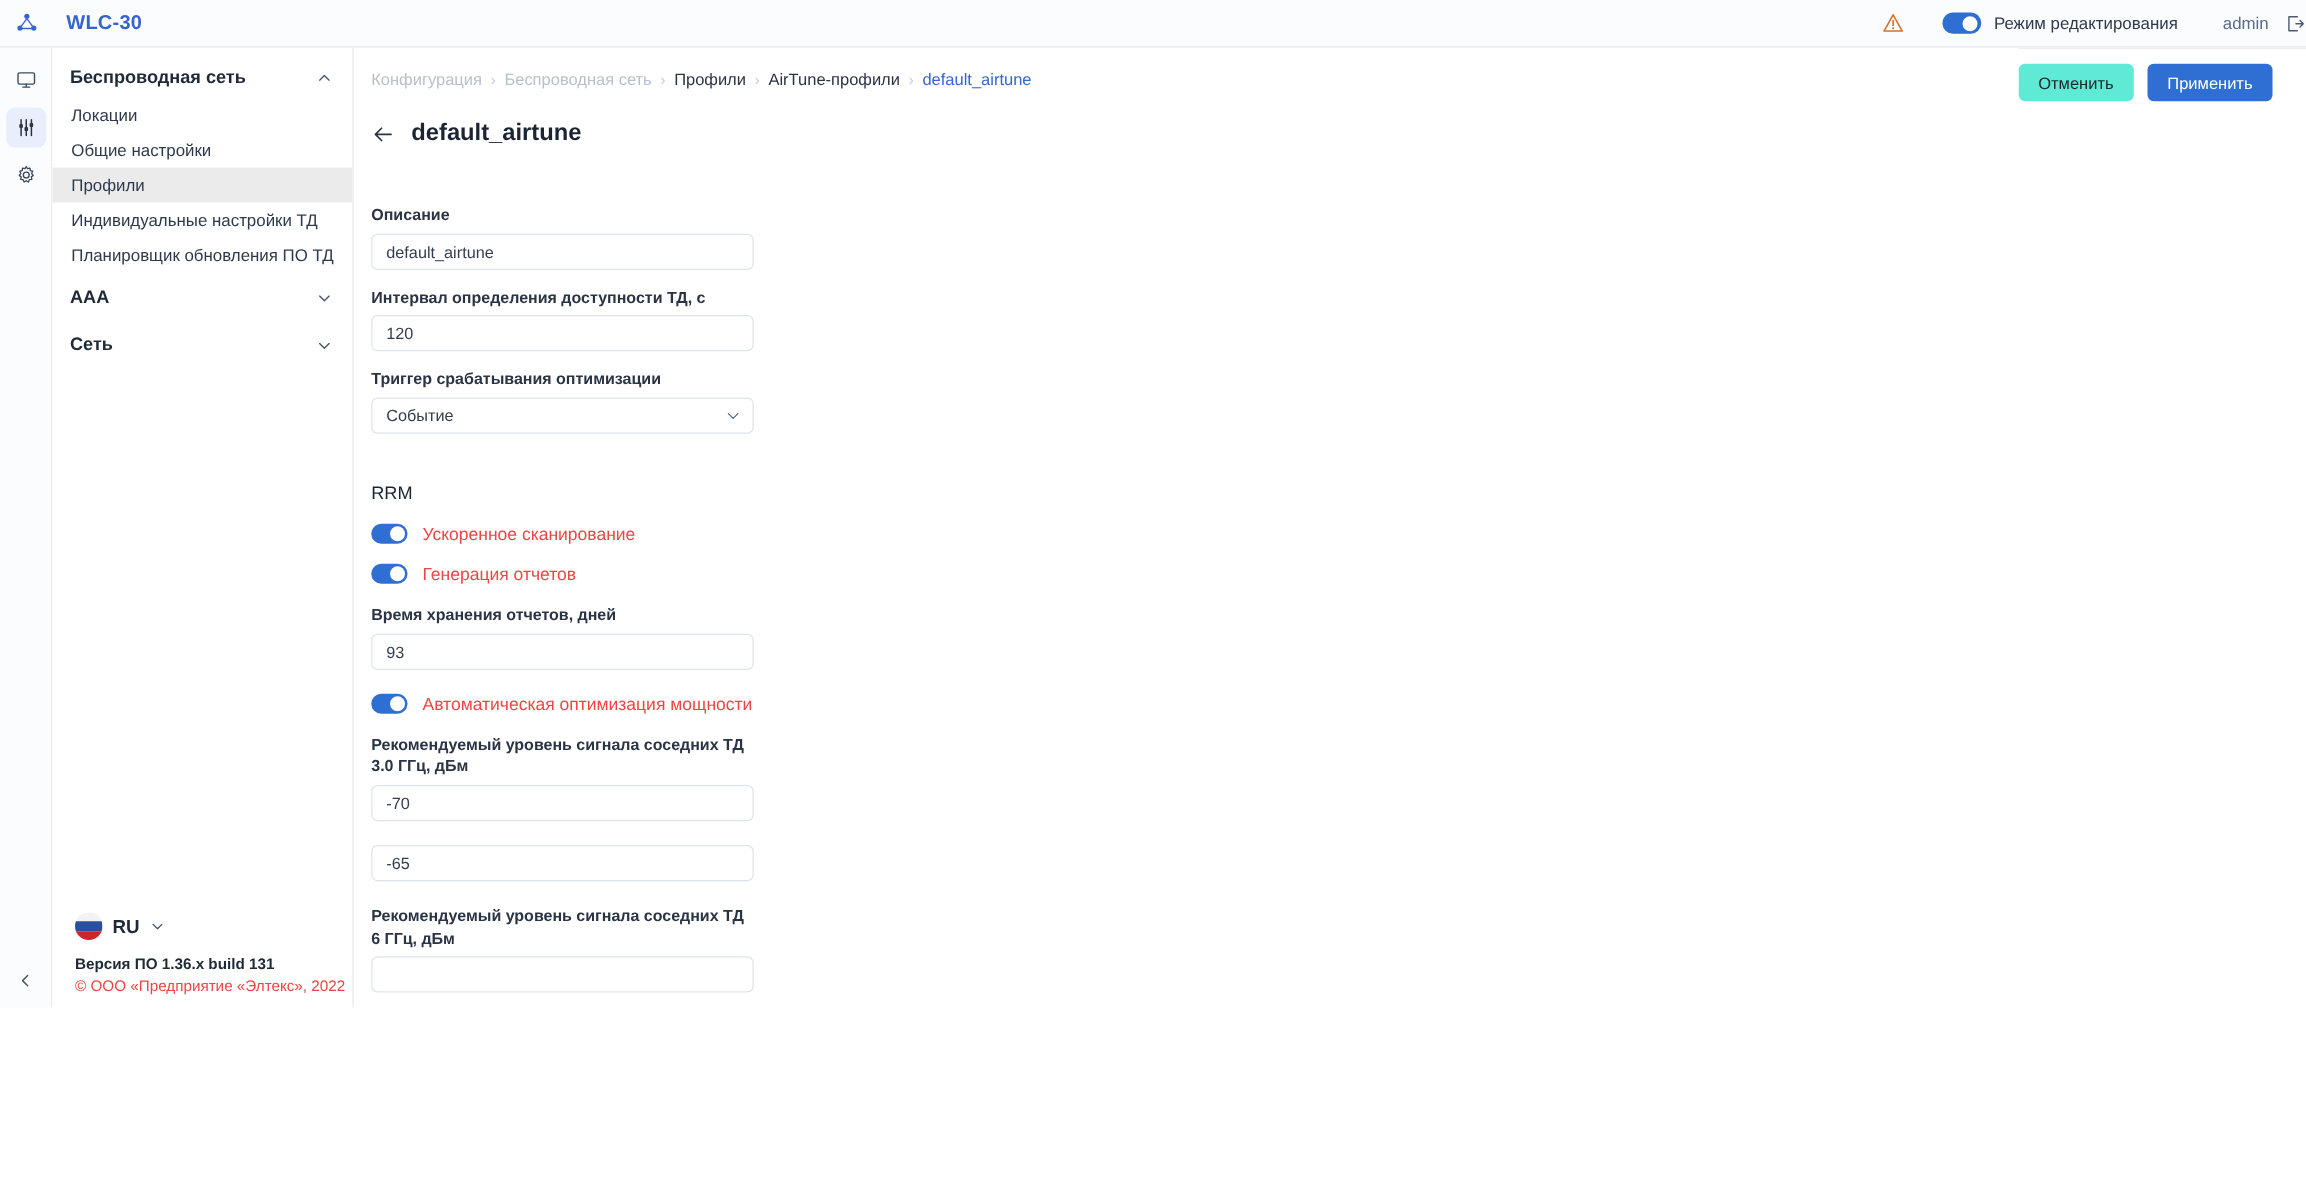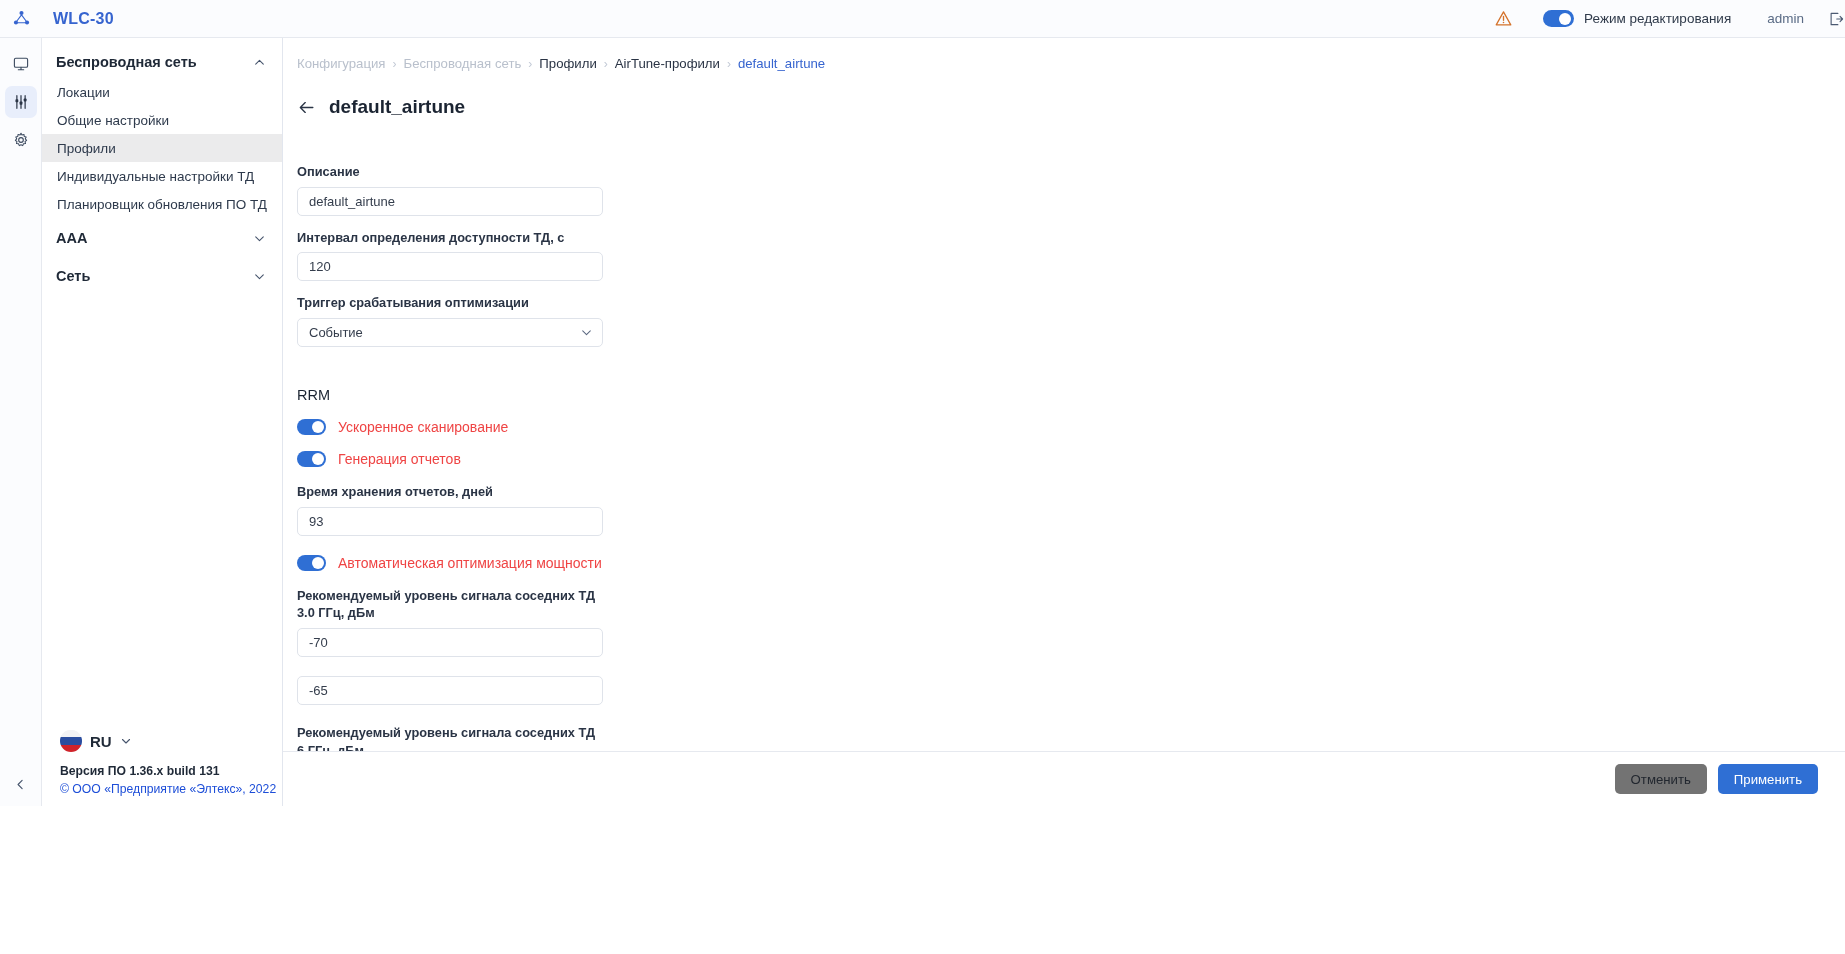--- a/index.html
+++ b/index.html
@@ -27,21 +27,21 @@
   .brand {
     font-size: 16px; font-weight: bold; color: #3664cf;
     letter-spacing: .2px; margin-left: 11px;
   }
   .topbar-right {
     margin-left: auto; display: flex; align-items: center; gap: 0;
   }
   .warn-icon { margin-right: 30px; display: flex; align-items: center; }
   .editmode { display: flex; align-items: center; gap: 10px; margin-right: 36px; }
   .editmode-label { font-size: 13.5px; color: #2f3a4a; }
-  .admin-wrap { display: flex; align-items: center; gap: 23px; }
+  .admin-wrap { display: flex; align-items: center; gap: 12px; }
   .admin-name { font-size: 13.5px; color: #5a6b85; }
 
   
   .tgl {
     width: 29px; height: 16px; border-radius: 9px;
     background: #2f6fd4; position: relative; flex: none; cursor: pointer;
   }
   .tgl::after {
     content: ""; position: absolute; top: 2px; left: 15px;
     width: 12px; height: 12px; border-radius: 50%; background: #fff;
@@ -94,24 +94,24 @@
     width: 22px; height: 22px; border-radius: 50%; overflow: hidden;
     display: flex; flex-direction: column; flex: none;
     box-shadow: 0 0 0 1px rgba(0,0,0,.06) inset;
   }
   .flag i { display: block; height: 33.34%; width: 100%; }
   .flag i:nth-child(1) { background: #f3f3f5; }
   .flag i:nth-child(2) { background: #2b4ea0; }
   .flag i:nth-child(3) { background: #d1232a; }
   .lang-code { font-size: 15px; font-weight: bold; color: #1f2937; }
   .ver { font-size: 12.2px; font-weight: bold; color: #1f2937; margin-bottom: 4px; }
-  .copy { font-size: 12.2px; color: #1d4ed8; }
-
-  
-  .main { flex: 1; background: #ffffff; position: relative; overflow: hidden; display: flex; flex-direction: column; }
+  .copy { font-size: 12.2px; color: #ef4444; }
+
+  
+  .main { flex: 1; background: #ffffff; position: relative; overflow: hidden; display: flex; flex-direction: row; }
   .main-scroll { flex: 1; overflow: hidden; padding: 0 0 0 0; position: relative; }
 
   .breadcrumb {
     display: flex; align-items: center; gap: 7px;
     padding: 18px 0 0 14px; font-size: 13.2px; flex-wrap: nowrap;
   }
   .bc-item { color: #b9c0cc; cursor: pointer; }
   .bc-item.dark { color: #2a3445; }
   .bc-item.link { color: #3664cf; }
   .bc-sep { color: #c3cad6; font-size: 12px; }
@@ -147,21 +147,21 @@
     height: 55px; min-height: 55px; background: #ffffff;
     border-top: 1px solid #e6e9ef;
     display: flex; align-items: center; justify-content: flex-end;
     padding-right: 27px; gap: 11px;
   }
   .btn {
     height: 30px; border-radius: 5px; padding: 0 16px; font-size: 13.2px;
     display: inline-flex; align-items: center; justify-content: center;
     cursor: pointer; border: none; font-family: inherit;
   }
-  .btn-secondary { background: #737373; color: #22272f; }
+  .btn-secondary { background: #5eead4; color: #22272f; }
   .btn-primary { background: #2f6fd4; color: #ffffff; }
 </style>
 </head>
 <body>
 
 <div class="app">
 
   <div class="topbar">
     <div class="logo-cell">
       <svg width="19" height="19" viewBox="0 0 24 24" fill="none" aria-hidden="true">

